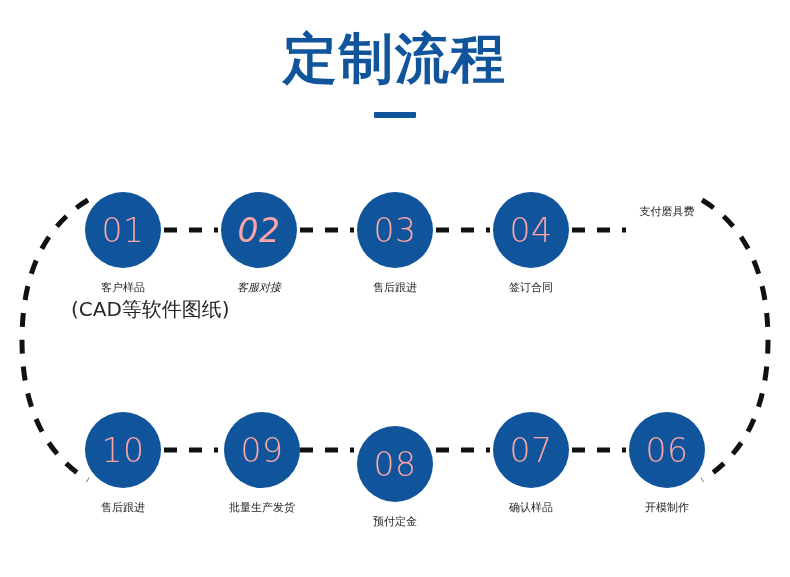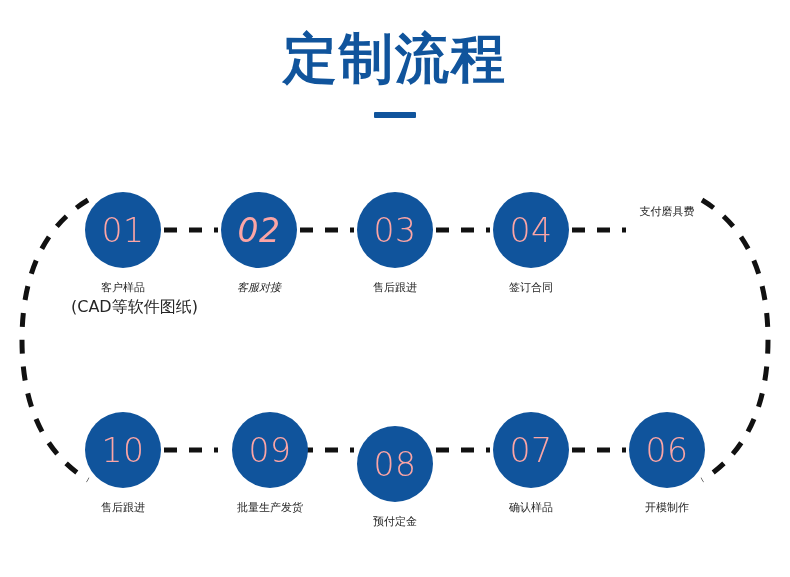--- a/index.html
+++ b/index.html
@@ -90,21 +90,21 @@
   }
   .node-label {
     margin-top: 13px;
     font-size: 11px;
     line-height: 1.35;
     color: #262626;
     white-space: nowrap;
     font-family: "DejaVu Sans", "Liberation Sans", sans-serif;
   }
   .node-sublabel {
-    font-size: 16px;
+    font-size: 20px;
     line-height: 1.35;
     color: #262626;
     white-space: nowrap;
   }
 </style>
 </head>
 <body>
 
 <div id="page">
 
@@ -165,21 +165,21 @@
       <div class="node-label">支付磨具费</div>
     </div>
 
     <div class="node" style="left:123px; top:252px;">
       <div class="node-circle">
         <span class="node-number">10</span>
       </div>
       <div class="node-label">售后跟进</div>
     </div>
 
-    <div class="node" style="left:270px; top:252px;">
+    <div class="node" style="left:262px; top:252px;">
       <div class="node-circle">
         <span class="node-number">09</span>
       </div>
       <div class="node-label">批量生产发货</div>
     </div>
 
     <div class="node" style="left:395px; top:266px;">
       <div class="node-circle">
         <span class="node-number">08</span>
       </div>

